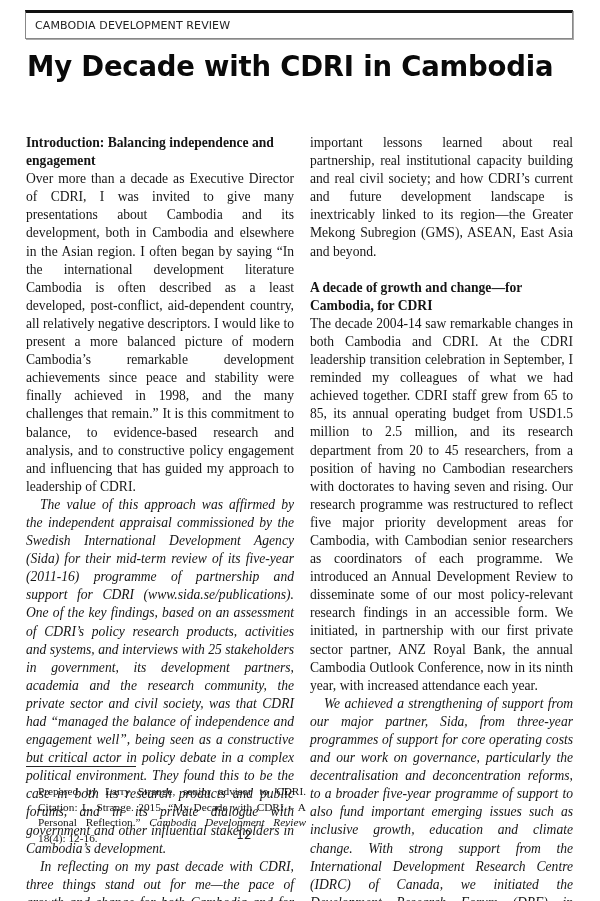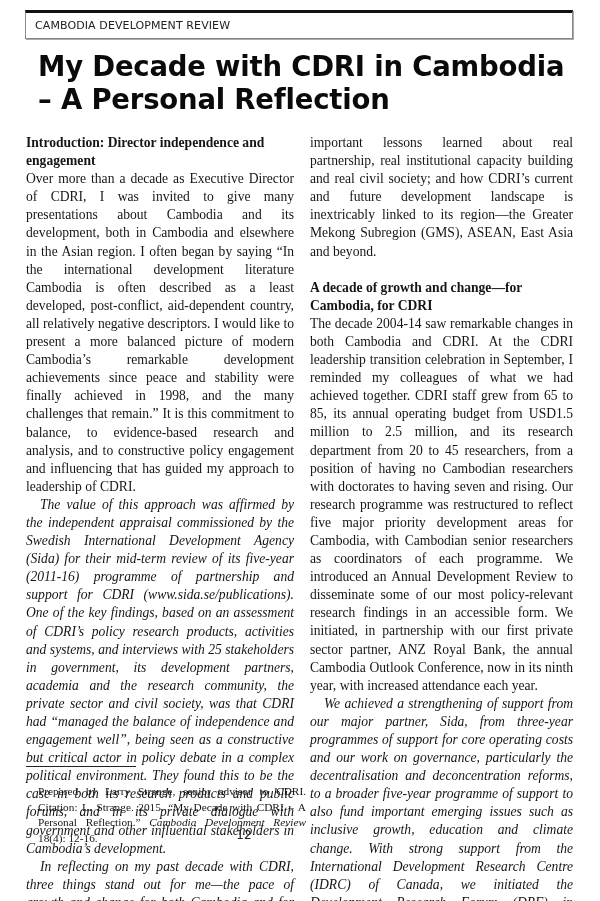--- a/index.html
+++ b/index.html
@@ -6,21 +6,21 @@
     body { width: 600px; height: 901px; position: relative; overflow: hidden; color: #111; }
     .header-box {
       position: absolute; left: 25px; top: 10px; width: 546px; height: 25px;
       border: 1px solid #888; border-top: 3px solid #111;
       box-shadow: 1px 1px 0 #aaa;
       font-family: "DejaVu Sans", sans-serif; font-size: 11px; color: #222;
     }
     .header-box .left { position: absolute; left: 9px; top: 6px; letter-spacing: 0.1px; }
     .header-box .right { position: absolute; right: 7px; top: 6px; }
     .title {
-      position: absolute; left: 38px; top: 50px; width: 560px;
+      position: absolute; left: 27px; top: 50px; width: 560px;
       font-family: "DejaVu Sans", sans-serif; font-weight: bold; font-size: 27.5px;
       line-height: 33px; color: #0a0a0a; margin: 0; letter-spacing: -0.2px;
     }
     .col {
       position: absolute; top: 134px;
       font-family: "Liberation Serif", serif; font-size: 13.6px; line-height: 18.1px;
       text-align: justify; color: #151515;
     }
     .col-left { left: 26px; width: 268px; }
     .col-right { left: 310px; width: 263px; }
@@ -42,25 +42,24 @@
   </style>
 </head>
 <body>
 
 <div class="header-box">
   <span class="left">CAMBODIA DEVELOPMENT REVIEW</span>
 </div>
 
 <h1 class="title">
   <span>My Decade with CDRI in Cambodia</span><br>
-  <span>– A Personal Reflection</span>
 </h1>
 
 <div class="col col-left">
-  <h2>Introduction: Director independence and engagement</h2>
+  <h2>Introduction: Balancing independence and engagement</h2>
   <p>Over more than a decade as Executive Director of CDRI, I was invited to give many presentations about Cambodia and its development, both in Cambodia and elsewhere in the Asian region. I often began by saying “In the international development literature Cambodia is often described as a least developed, post-conflict, aid-dependent country, all relatively negative descriptors. I would like to present a more balanced picture of modern Cambodia’s remarkable development achievements since peace and stability were finally achieved in 1998, and the many challenges that remain.” It is this commitment to balance, to evidence-based research and analysis, and to constructive policy engagement and influencing that has guided my approach to leadership of CDRI.</p>
   <p class="indent">The value of this approach was affirmed by the independent appraisal commissioned by the Swedish International Development Agency (Sida) for their mid-term review of its five-year (2011-16) programme of partnership and support for CDRI (www.sida.se/publications). One of the key findings, based on an assessment of CDRI’s policy research products, activities and systems, and interviews with 25 stakeholders in government, its development partners, academia and the research community, the private sector and civil society, was that CDRI had “managed the balance of independence and engagement well”, being seen as a constructive but critical actor in policy debate in a complex political environment. They found this to be the case in both its research products and public forums, and in its private dialogue with government and other influential stakeholders in Cambodia’s development.</p>
   <p class="indent">In reflecting on my past decade with CDRI, three things stand out for me—the pace of growth and change for both Cambodia and for CDRI; some</p>
 </div>
 
 <div class="footnote-rule"></div>
 <p class="footnote"><span>Prepared by Larry Strange, senior advisor to CDRI. Citation: L. Strange. 2015. “My Decade with CDRI – A Personal Reflection.” </span><i>Cambodia Development Review</i><span> 18(4): 12-16.</span></p>
 
 <div class="col col-right">
   <p>important lessons learned about real partnership, real institutional capacity building and real civil society; and how CDRI’s current and future development landscape is inextricably linked to its region—the Greater Mekong Subregion (GMS), ASEAN, East Asia and beyond.</p>

